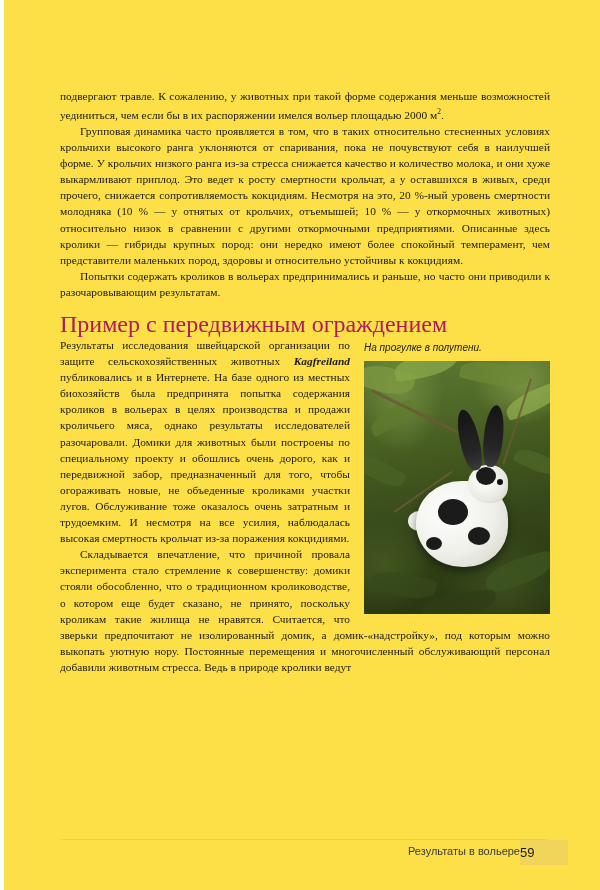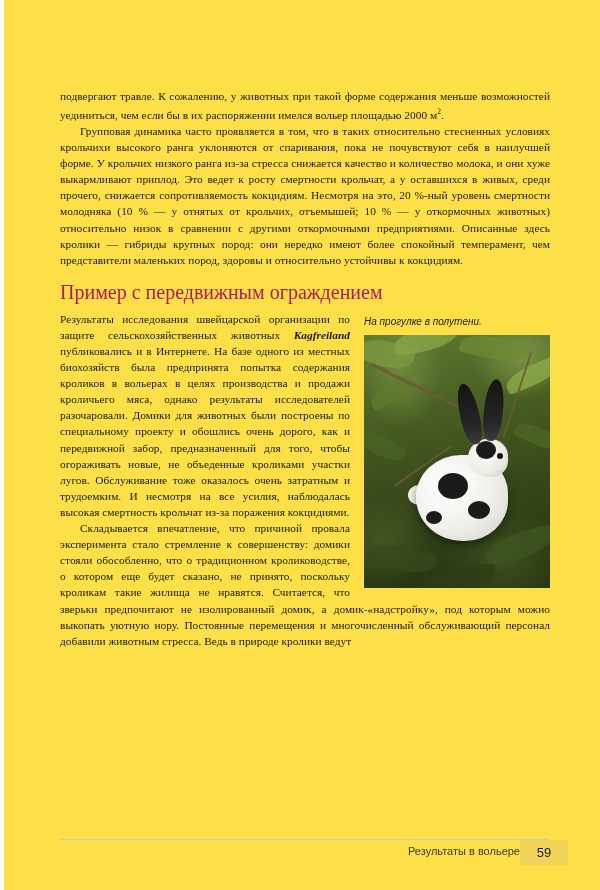--- a/index.html
+++ b/index.html
@@ -34,23 +34,23 @@
     line-height: 16.1px;
     text-align: justify;
     text-indent: 0;
     hyphens: manual;
   }
   p.indent {
     text-indent: 20px;
   }
   .section-title {
     color: #b0195e;
-    font-size: 20px;
+    font-size: 24px;
     line-height: 25px;
-    margin: 12px 0 6px 0;
+    margin: 12px 0 0 0;
     font-family: "Liberation Serif", serif;
     font-weight: normal;
   }
   .italic { font-style: italic; font-weight: bold; }
   sup { font-size: 7.5px; vertical-align: super; }
 
   
   .figure {
     float: right;
     width: 186px;
@@ -165,38 +165,39 @@
     width: 48px;
     height: 25px;
     background: #f0d55a;
   }
   .page-number {
     position: absolute;
     left: 0; top: 0;
     width: 48px;
     height: 25px;
     line-height: 25px;
-    text-align: center;
+    text-align: left;
     font-family: "Liberation Sans", sans-serif;
     font-size: 13px;
     color: #1a1a1a;
   }
   .clearfix::after { content: ""; display: block; clear: both; }
 </style>
 </head>
 <body>
 
 <div class="page">
 
   <div class="content">
 
     <p class="body-par"><span>подвергают травле. К сожалению, у животных при такой форме содержания меньше возможностей уединиться, чем если бы в их распоряжении имелся вольер площадью 2000 м</span><sup>2</sup><span>.</span></p>
 
     <p class="body-par indent">Групповая динамика часто проявляется в том, что в таких относительно стесненных условиях крольчихи высокого ранга уклоняются от спаривания, пока не почувствуют себя в наилучшей форме. У крольчих низкого ранга из-за стресса снижается качество и количество молока, и они хуже выкармливают приплод. Это ведет к росту смертности крольчат, а у оставшихся в живых, среди прочего, снижается сопротивляемость кокцидиям. Несмотря на это, 20 %-ный уровень смертности молодняка (10 % — у отнятых от крольчих, отъемышей; 10 % — у откормочных животных) относительно низок в сравнении с другими откормочными предприятиями. Описанные здесь кролики — гибриды крупных пород: они нередко имеют более спокойный темперамент, чем представители маленьких пород, здоровы и относительно устойчивы к кокцидиям.</p>
 
+    <p class="body-par indent">Попытки содержать кроликов в вольерах предпринимались и раньше, но часто они приводили к разочаровывающим результатам.</p>
 
     <h2 class="section-title">Пример с передвижным ограждением</h2>
 
     <div class="clearfix">
       <div class="figure">
         <div class="figure-caption">На прогулке в полутени.</div>
         <div class="photo">
           <div class="bg"></div>
 
           <div class="leaf" style="left:-6px;top:6px;width:56px;height:26px;background:#7d9a41;transform:rotate(18deg);"></div>

